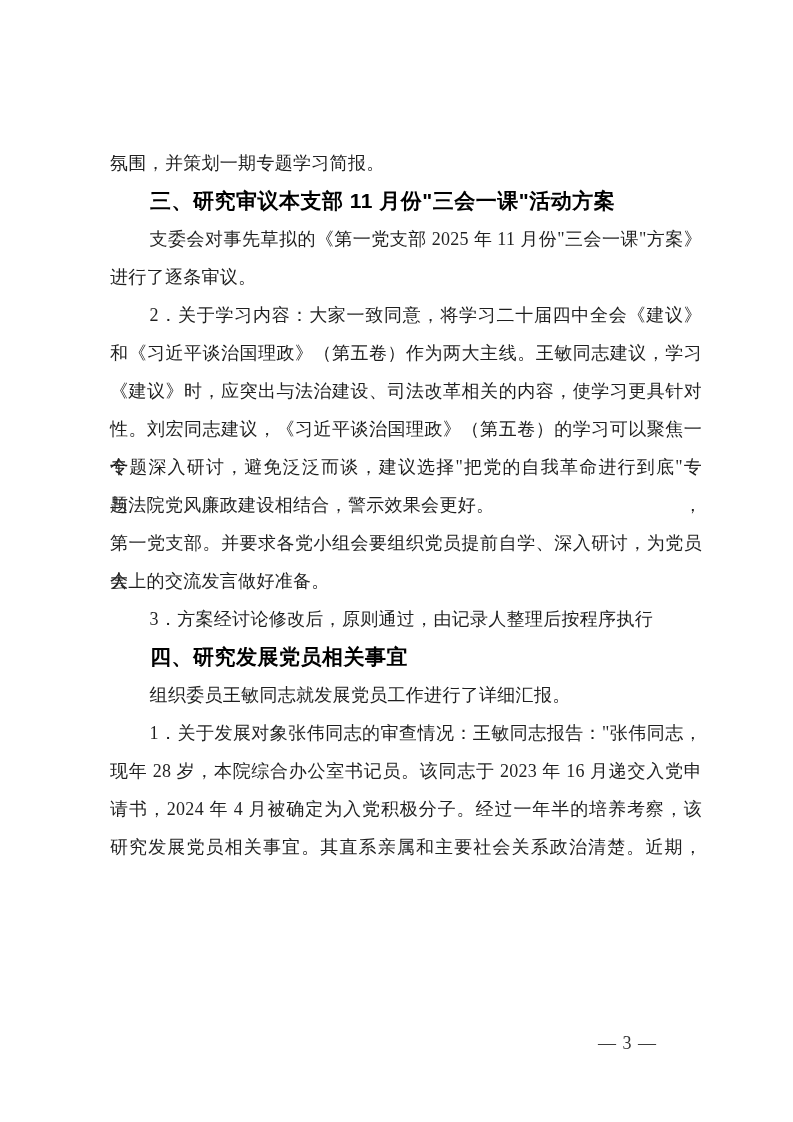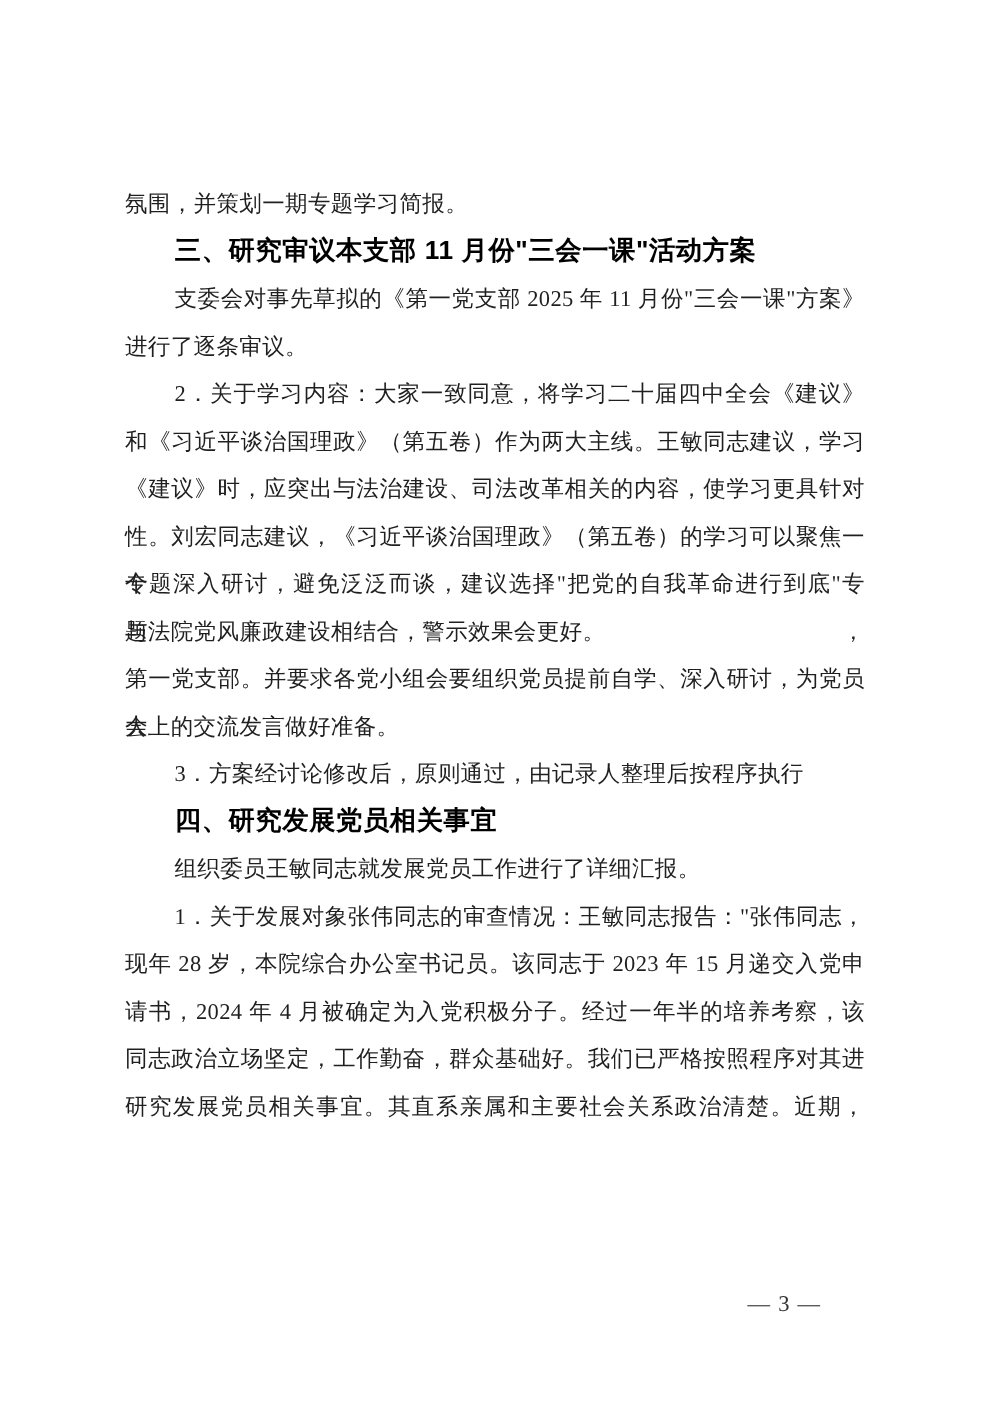--- a/index.html
+++ b/index.html
@@ -17,21 +17,21 @@
   .page {
     position: absolute;
     left: 0;
     top: 0;
     width: 793px;
     height: 1122px;
     background: #ffffff;
   }
   .content {
     position: absolute;
-    left: 100px;
+    left: 110px;
     top: 144px;
     width: 592px;
   }
   .line {
     height: 38px;
     line-height: 38px;
     font-size: 18px;
     color: #1f1f1f;
     text-align: justify;
     font-family: "Liberation Serif", serif;
@@ -81,19 +81,18 @@
       <div class="line body fill">《建议》时，应突出与法治建设、司法改革相关的内容，使学习更具针对</div>
       <div class="line body fill">性。刘宏同志建议，《习近平谈治国理政》（第五卷）的学习可以聚焦一个</div>
       <div class="line body fill">专题深入研讨，避免泛泛而谈，建议选择"把党的自我革命进行到底"专题，</div>
       <div class="line body">与法院党风廉政建设相结合，警示效果会更好。</div>
       <div class="line body fill">第一党支部。并要求各党小组会要组织党员提前自学、深入研讨，为党员大</div>
       <div class="line body">会上的交流发言做好准备。</div>
       <div class="line body indent">3．方案经讨论修改后，原则通过，由记录人整理后按程序执行</div>
       <div class="line heading indent">四、研究发展党员相关事宜</div>
       <div class="line body indent">组织委员王敏同志就发展党员工作进行了详细汇报。</div>
       <div class="line body indent fill">1．关于发展对象张伟同志的审查情况：王敏同志报告："张伟同志，</div>
-      <div class="line body fill">现年 28 岁，本院综合办公室书记员。该同志于 2023 年 15 月递交入党申</div>
+      <div class="line body fill">现年 28 岁，本院综合办公室书记员。该同志于 2023 年 16 月递交入党申</div>
       <div class="line body fill">请书，2024 年 4 月被确定为入党积极分子。经过一年半的培养考察，该</div>
-      <div class="line body fill">同志政治立场坚定，工作勤奋，群众基础好。我们已严格按照程序对其进</div>
       <div class="line body fill">研究发展党员相关事宜。其直系亲属和主要社会关系政治清楚。近期，</div>
     </div>
   <div class="footer">— 3 —</div>
 </div>
 
 </body></html>

